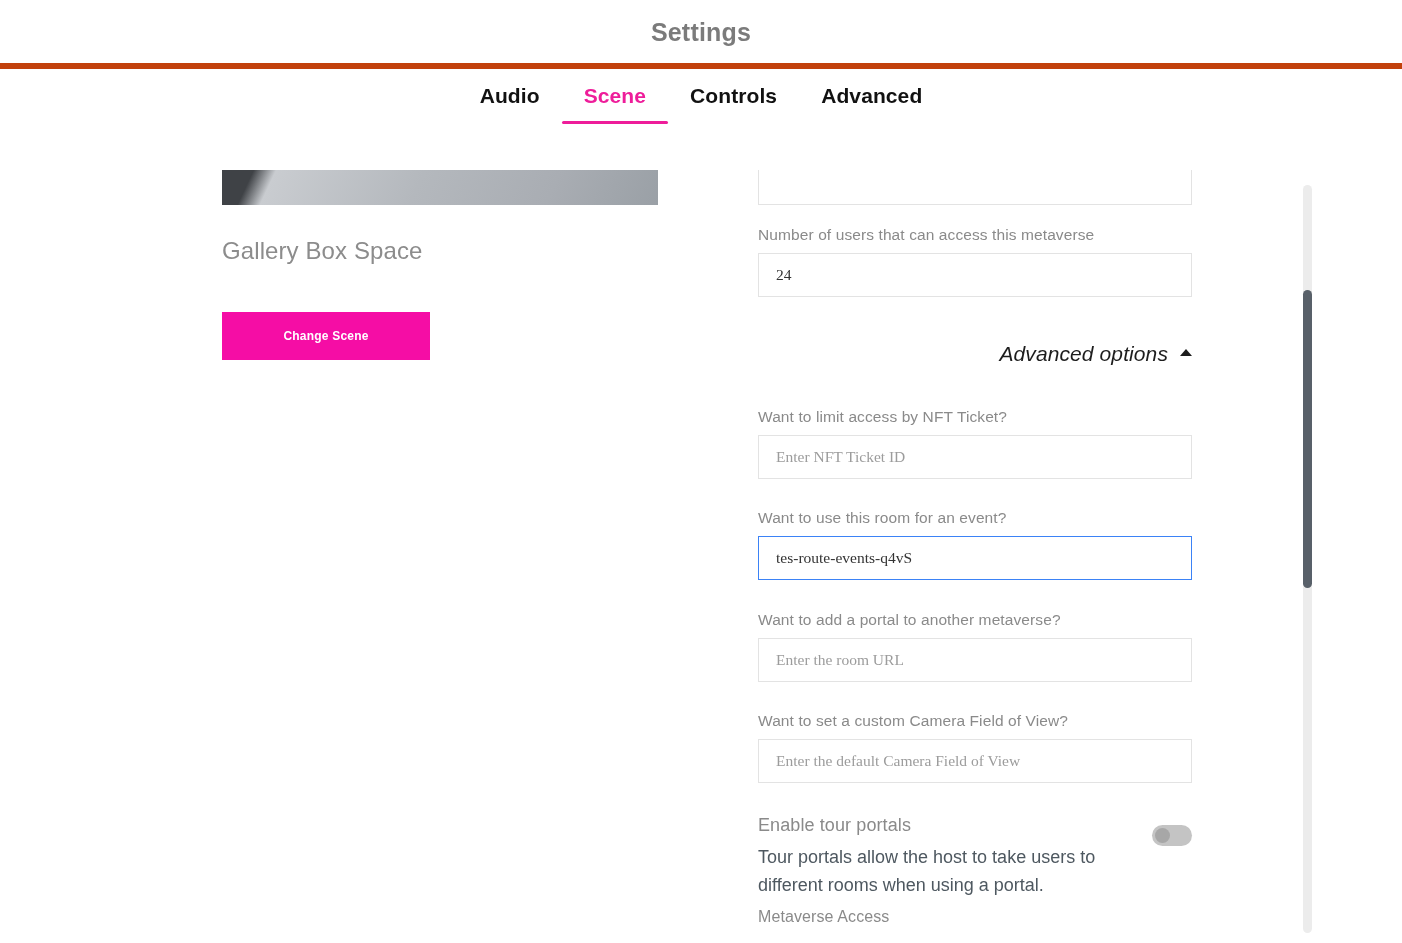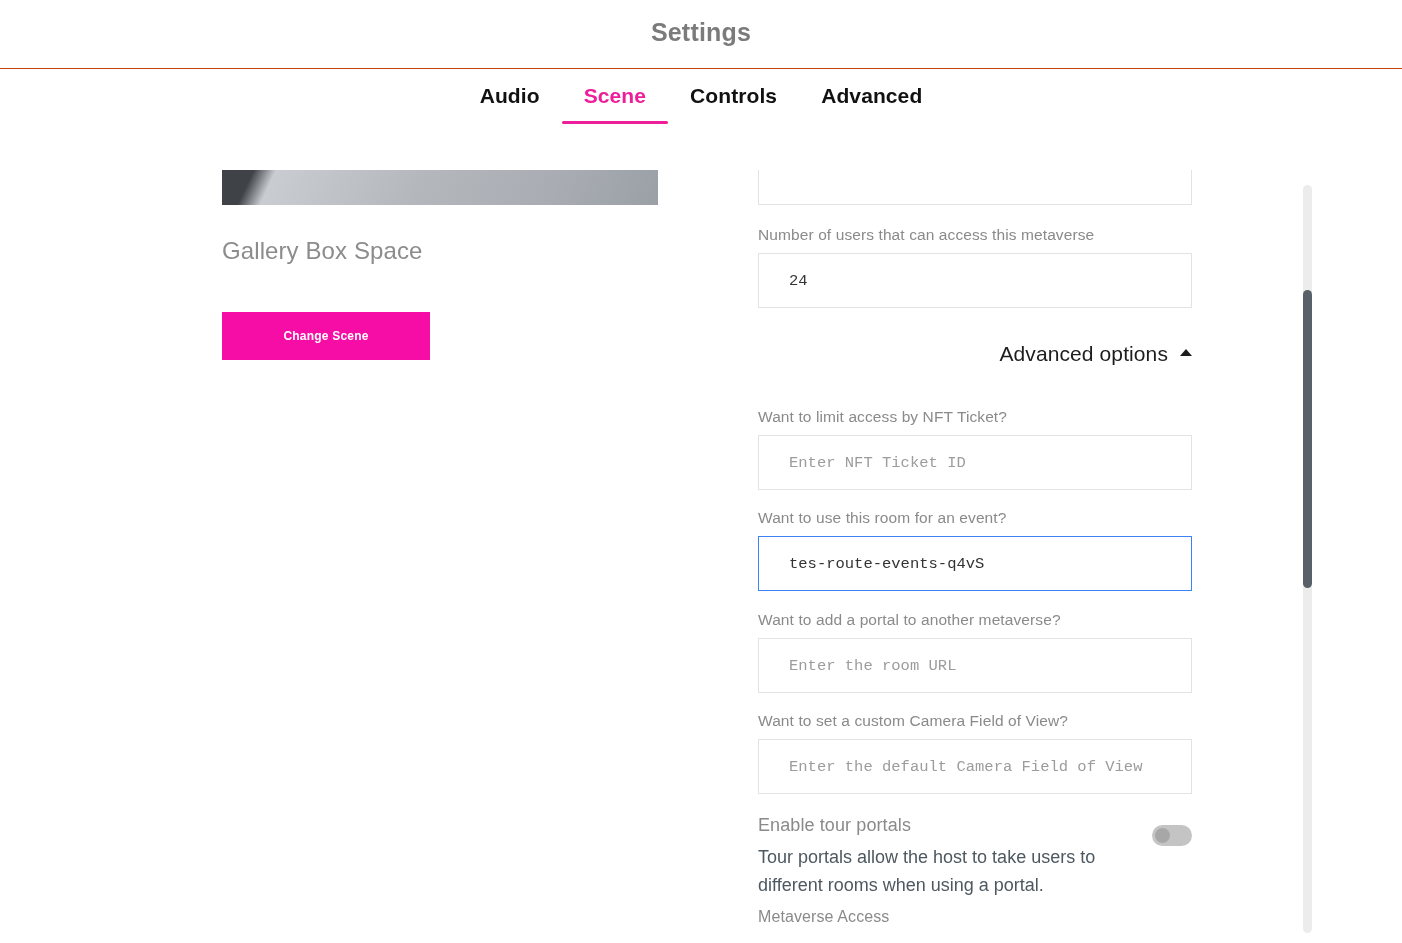--- a/index.html
+++ b/index.html
@@ -19,21 +19,21 @@
     background: #ffffff;
     overflow: hidden;
   }
 
   
   .header {
     position: absolute;
     top: 0; left: 0;
     width: 1402px;
     height: 69px;
-    border-bottom: 1px solid #c2410c;
+    border-bottom: 6px solid #c2410c;
     background: #ffffff;
   }
   .header-title {
     position: absolute;
     top: 18px;
     left: 0;
     width: 1402px;
     text-align: center;
     font-size: 25px;
     font-weight: bold;
@@ -130,27 +130,27 @@
   }
 
   .field-label {
     font-size: 15.5px;
     color: #8a8a8a;
     margin-bottom: 9px;
     letter-spacing: 0.1px;
   }
   .text-input {
     width: 434px;
-    height: 55px;
+    height: 44px;
     border: 1px solid #e3e3e3;
     background: #ffffff;
     font-size: 15.5px;
     color: #333333;
-    padding: 0 30px;
-    font-family: Liberation Mono, monospace;
+    padding: 0 17px;
+    font-family: Liberation Serif, serif;
     outline: none;
     display: block;
   }
   .text-input::placeholder { color: #9c9c9c; }
   .text-input.focused {
     border: 1px solid #3b82f6;
   }
 
   
   .clipped-input {
@@ -170,20 +170,21 @@
   .advanced-row {
     position: absolute;
     top: 172px;
     left: 0;
     width: 434px;
     display: flex;
     justify-content: flex-end;
     align-items: center;
     gap: 12px;
     cursor: pointer;
+    font-style: italic;
   }
   .advanced-label {
     font-size: 21px;
     color: #1d1d1d;
     letter-spacing: 0.1px;
   }
   .caret-up {
     width: 0; height: 0;
     border-left: 6px solid transparent;
     border-right: 6px solid transparent;

